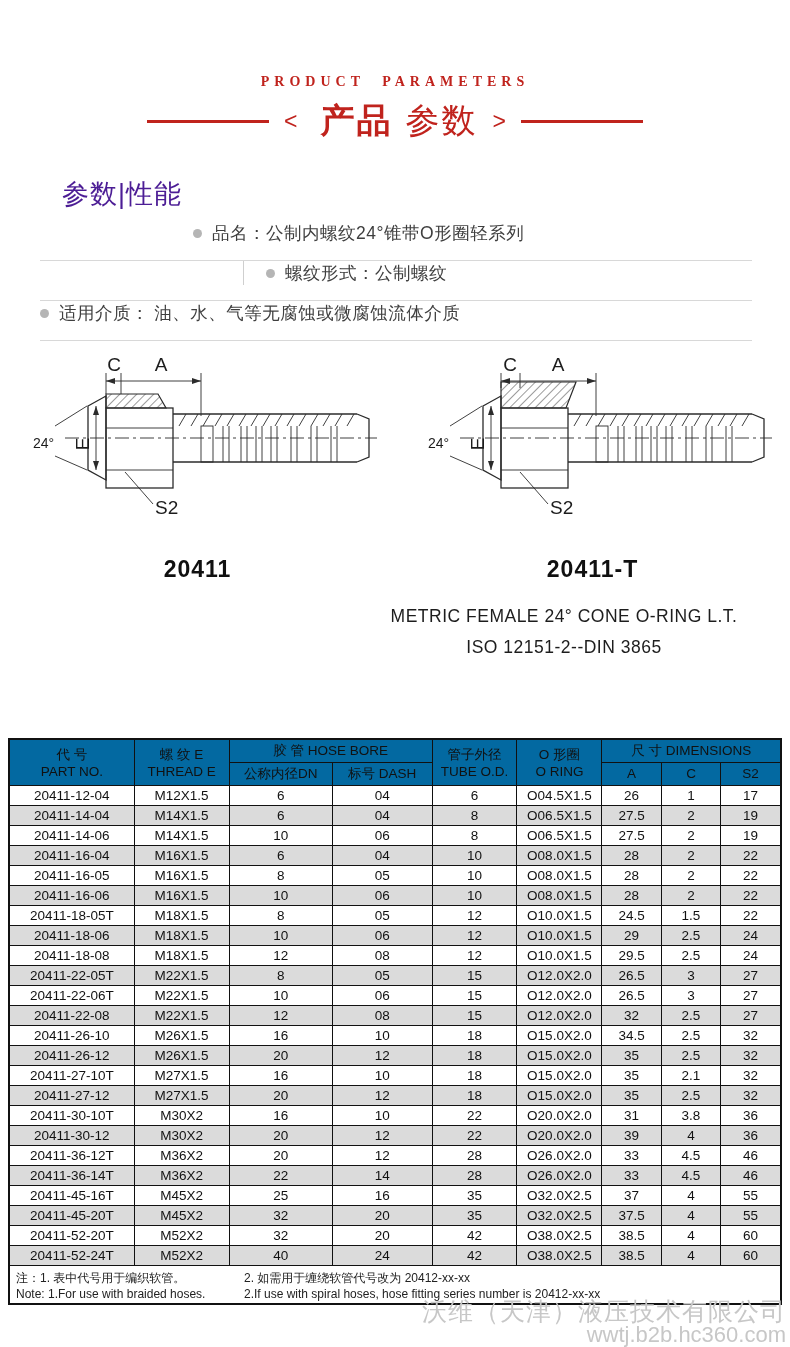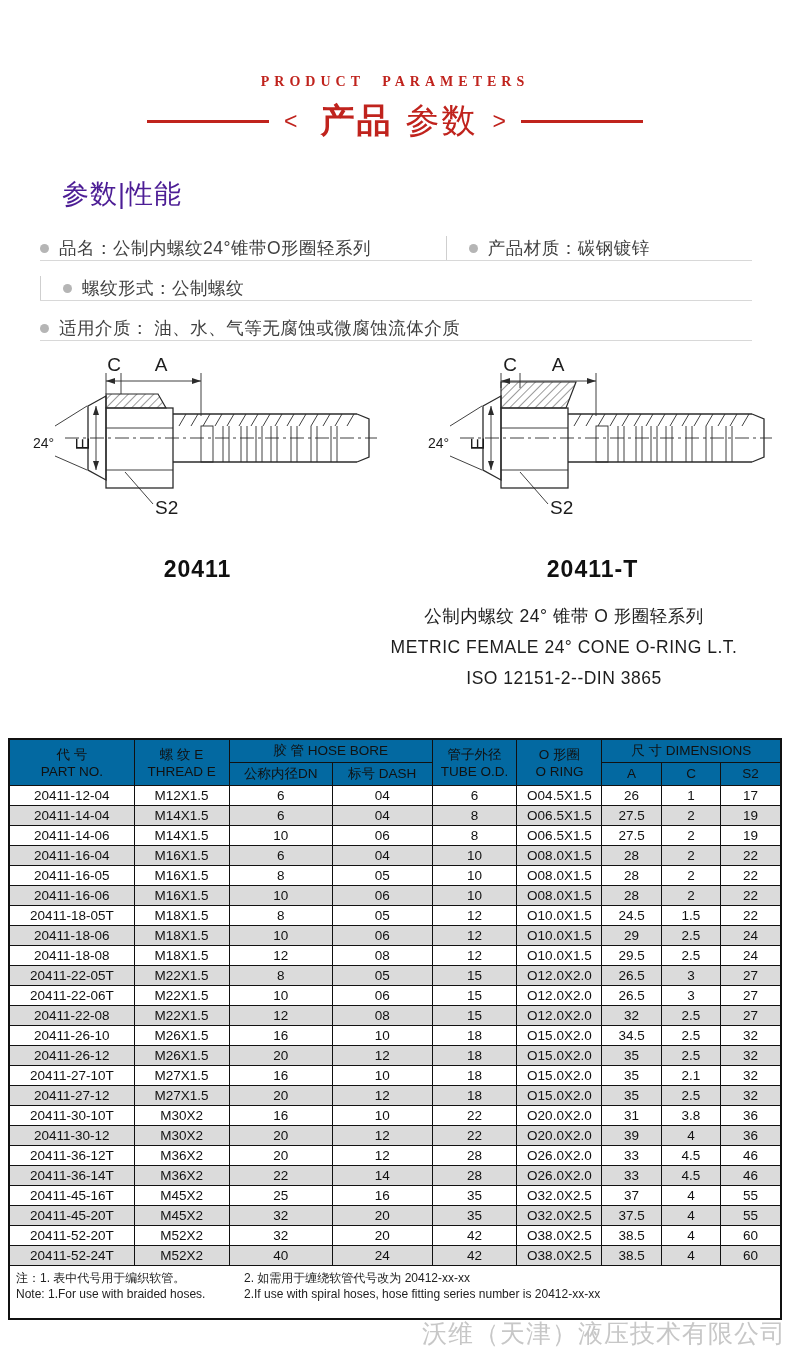--- a/index.html
+++ b/index.html
@@ -19,21 +19,21 @@
     display:flex; align-items:center; justify-content:center; gap:13px; color:#c0231d;
   }
   .title-line { width:122px; height:3px; background:#c0231d; }
   .bracket { font-size:23px; font-weight:400; padding:0 2px; }
   .title-bold { font-size:34px; font-weight:bold; letter-spacing:2px;margin-left:8px; }
   .title-regular { font-size:34px; font-weight:400; letter-spacing:2px; }
 
   
   .section-title { position:absolute; left:62px; top:176px; font-size:27px; color:#4c1d95; letter-spacing:1px; }
   .spec-block { position:absolute; left:40px; top:221px; width:712px; }
-  .spec-row { display:flex; align-items:flex-end; min-height:40px; border-bottom:1px solid #d8d8d8; }
+  .spec-row { display:flex; align-items:center; min-height:40px; border-bottom:1px solid #d8d8d8;flex-direction:column; }
   .spec-cell { display:flex; align-items:center; font-size:17.5px; color:#3f3f3f; letter-spacing:0.5px; }
   .spec-cell.left  { width:57%; }
   .spec-cell.right { width:43%; border-left:1px solid #cfcfcf; padding-left:22px; }
   .spec-cell.full  { width:100%; }
   .bullet { width:9px; height:9px; border-radius:50%; background:#b5b5b5; margin-right:10px; flex:0 0 auto; }
 
   
   .diagrams { position:absolute; top:356px; left:0; width:790px; display:flex; }
   .diagram-cell { width:50%; display:flex; flex-direction:column; align-items:center; }
   .diagram-cell svg { width:370px; height:196px; }
@@ -50,21 +50,21 @@
     font-size:17.5px; color:#1d1d1d; line-height:31px; letter-spacing:0.5px;
   }
 
   
   .table-wrap { position:absolute; top:738px; left:8px; width:774px; }
   table { width:100%; border-collapse:collapse; table-layout:fixed; border:2px solid #111; }
   th, td { border:1px solid #111; text-align:center; padding:0; color:#111; }
   thead th { background:#0369a1; font-weight:normal; font-size:13.5px; height:23px; }
   tbody td { font-size:13.5px; height:20px; background:#fff; }
   tbody tr.alt td { background:#dbdbdb; }
-  tfoot td { text-align:left; padding:4px 6px 16px 6px; background:#fff; }
+  tfoot td { text-align:left; padding:4px 6px 1px 6px; background:#fff; }
   .note-line { font-size:12px; color:#222; line-height:16px; white-space:nowrap; }
   .note-line .n1 { display:inline-block; width:228px; }
 
   
   .watermark { position:absolute; right:4px; bottom:1px; text-align:right; color:#c7c7c7; z-index:5; pointer-events:none; }
   .watermark .l1 { font-size:25px; line-height:25px; letter-spacing:1px; }
   .watermark .l2 { font-size:22px; line-height:22px; }
 </style>
 </head>
 <body>
@@ -78,24 +78,20 @@
   <span class="bracket">&gt;</span>
   <span class="title-line"></span>
 </div>
 
 <div class="section-title">参数|性能</div>
 <div class="spec-block">
   <div class="spec-row">
     <div class="spec-cell left">
       <span class="bullet"></span>
       <span>品名：公制内螺纹24°锥带O形圈轻系列</span>
-    </div>
-    <div class="spec-cell right">
-      <span class="bullet"></span>
-      <span>产品材质：碳钢镀锌</span>
     </div>
   </div>
   <div class="spec-row">
     <div class="spec-cell right">
       <span class="bullet"></span>
       <span>螺纹形式：公制螺纹</span>
     </div>
   </div>
   <div class="spec-row">
     <div class="spec-cell full">
@@ -256,21 +252,20 @@
       <line class="thin" x1="42" y1="100" x2="74" y2="114"></line>
       <text class="angtext" x="20" y="92" text-anchor="start">24°</text>
       <line class="thin" x1="112" y1="116" x2="140" y2="148"></line>
       <text class="dimtext" x="142" y="158" text-anchor="start">S2</text>
     </svg>
     <div class="diagram-caption">20411-T</div>
   </div>
 </div>
 
 <div class="desc-block">
-  <div>公制内螺纹 24° 锥带 O 形圈轻系列</div>
   <div>METRIC FEMALE 24° CONE O-RING L.T.</div>
   <div>ISO 12151-2--DIN 3865</div>
 </div>
 
 <div class="table-wrap">
   <table>
     <colgroup>
       <col style="width:16.2%">
         <col style="width:12.3%">
         <col style="width:13.4%">
@@ -586,13 +581,14 @@
             <span class="n1">Note: 1.For use with braided hoses.</span><span>2.If use with spiral hoses, hose fitting series number is 20412-xx-xx</span>
           </div>
         </td>
       </tr>
     </tfoot>
   </table>
 </div>
 
 <div class="watermark">
   <div class="l1">沃维（天津）液压技术有限公司</div>
+  <div class="l2">wwtj.b2b.hc360.com</div>
 </div>
 
 </body></html>

